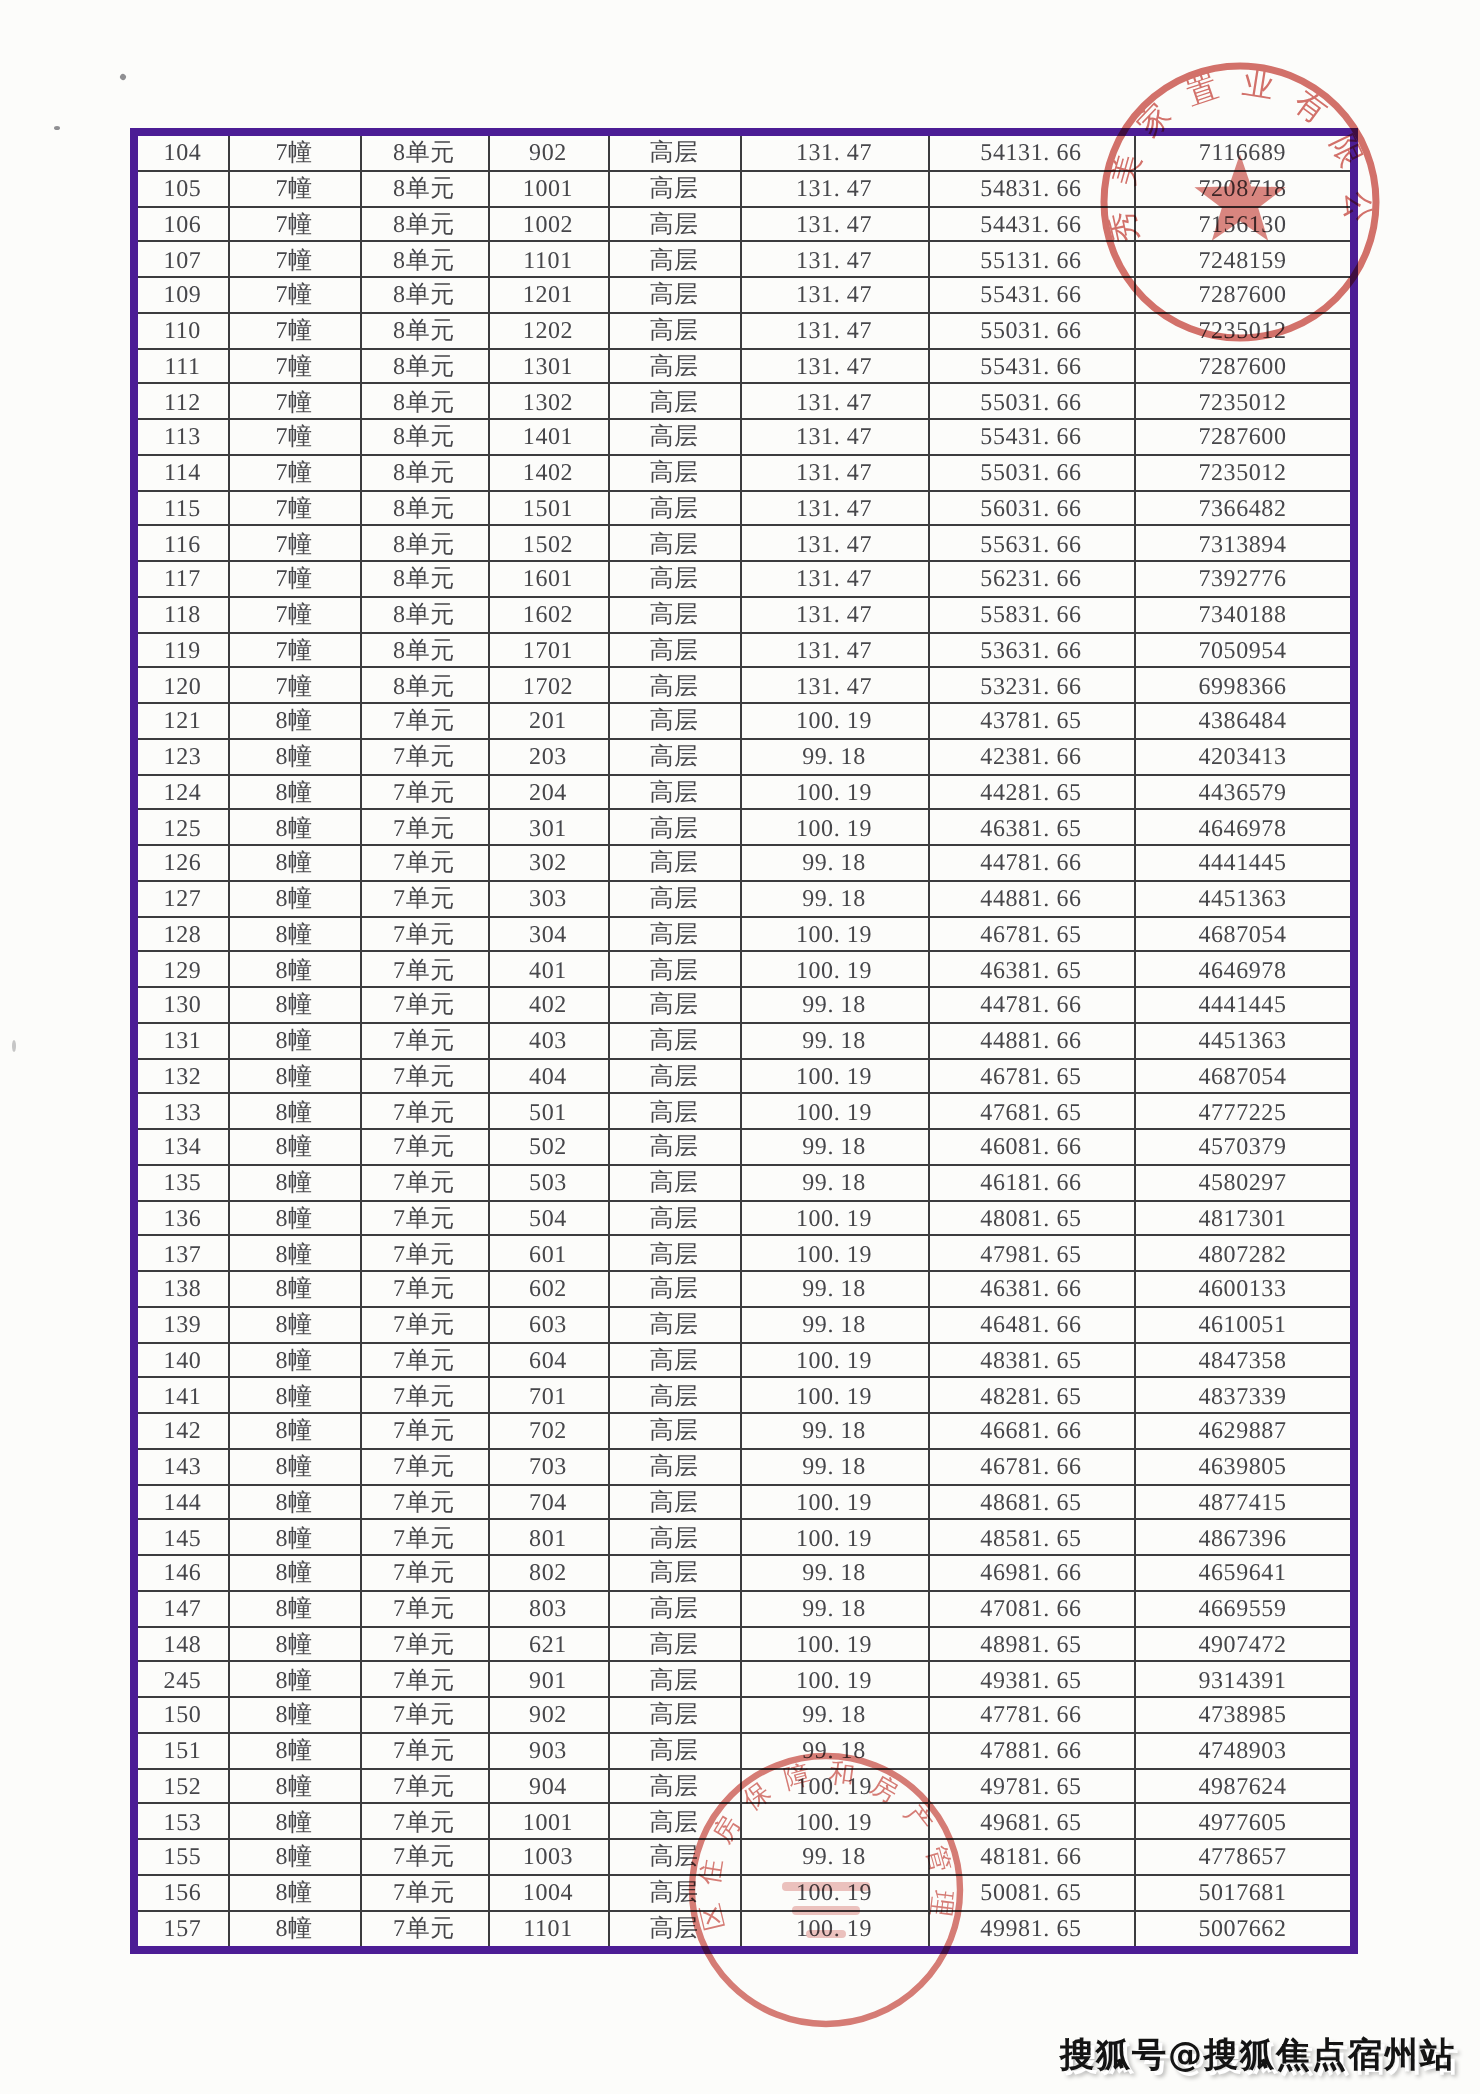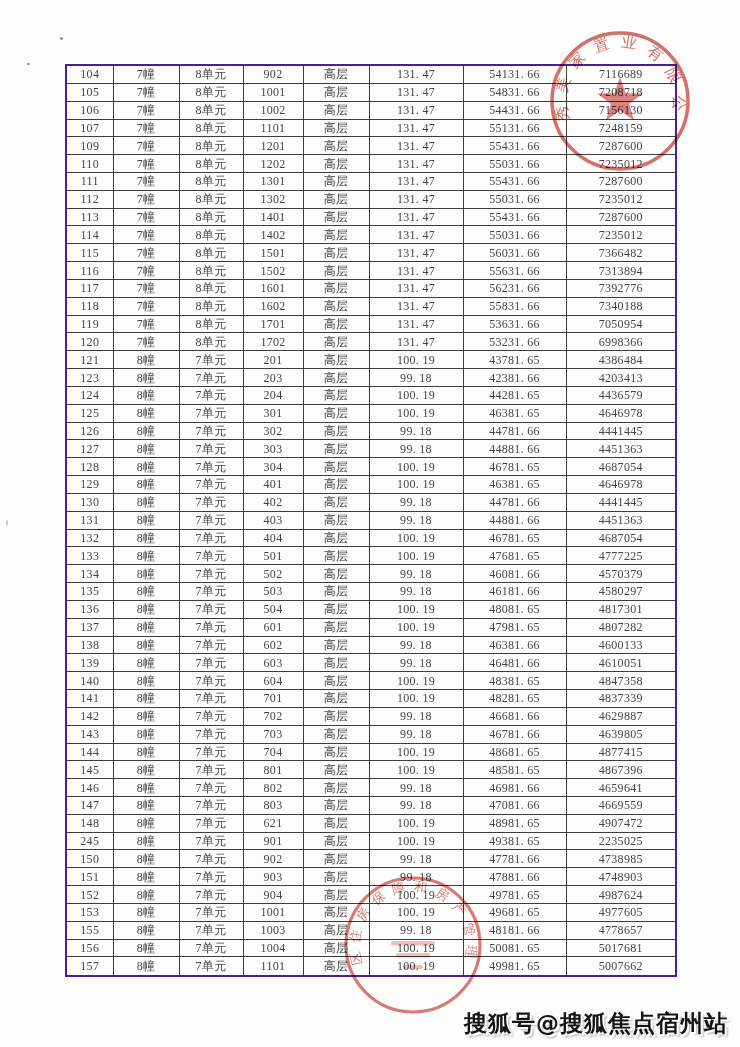--- a/index.html
+++ b/index.html
@@ -24,36 +24,36 @@
     text-align:center;
     vertical-align:middle;
     font-size:12px;
     line-height:1;
     color:#46464a;
     height:15.9px;
     white-space:nowrap;
     overflow:hidden;
     letter-spacing:0.3px;
   }
-  .price-table{border:2px solid #4c1d95;}
+  .price-table{border:4px solid #4c1d95;}
   
   .stamp{
     position:absolute;
     mix-blend-mode:multiply;
     pointer-events:none;
   }
   .stamp-top{left:540px;top:21px;width:160px;height:160px;opacity:0.78;}
   .stamp-bottom{left:333px;top:865px;width:160px;height:160px;opacity:0.72;}
   
   .watermark{
     position:absolute;
     right:12px;bottom:8px;
     font-family:"DejaVu Sans", sans-serif;
     font-weight:bold;
-    font-size:23px;
+    font-size:17px;
     letter-spacing:1px;
     color:#141414;
     text-shadow:2px 2px 0 #ffffff, 3px 3px 2px rgba(0,0,0,0.30);
   }
   
   .speck{position:absolute;background:#8f8f92;border-radius:50%;}
   .speck.s1{left:60px;top:37px;width:3px;height:3px;transform:rotate(40deg);}
   .speck.s2{left:27px;top:63px;width:3px;height:2px;}
   .speck.s3{left:6px;top:520px;width:2px;height:6px;opacity:.5;}
 </style>
@@ -505,21 +505,21 @@
           <td>4907472</td>
         </tr>
         <tr>
           <td>245</td>
           <td>8幢</td>
           <td>7单元</td>
           <td>901</td>
           <td>高层</td>
           <td>100. 19</td>
           <td>49381. 65</td>
-          <td>2235025</td>
+          <td>9314391</td>
         </tr>
         <tr>
           <td>150</td>
           <td>8幢</td>
           <td>7单元</td>
           <td>902</td>
           <td>高层</td>
           <td>99. 18</td>
           <td>47781. 66</td>
           <td>4738985</td>

